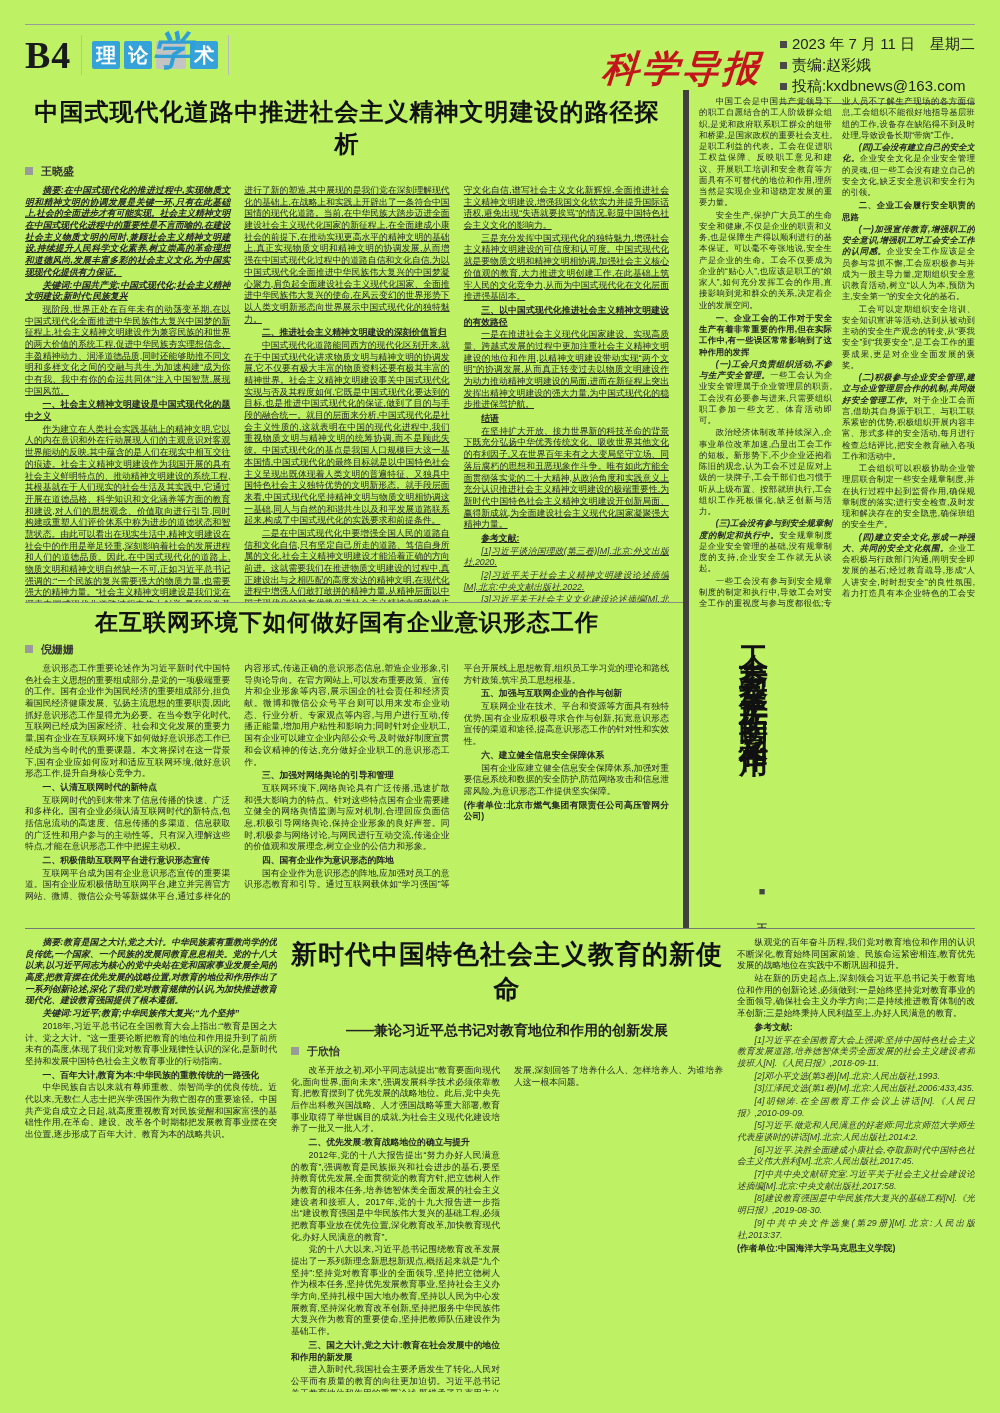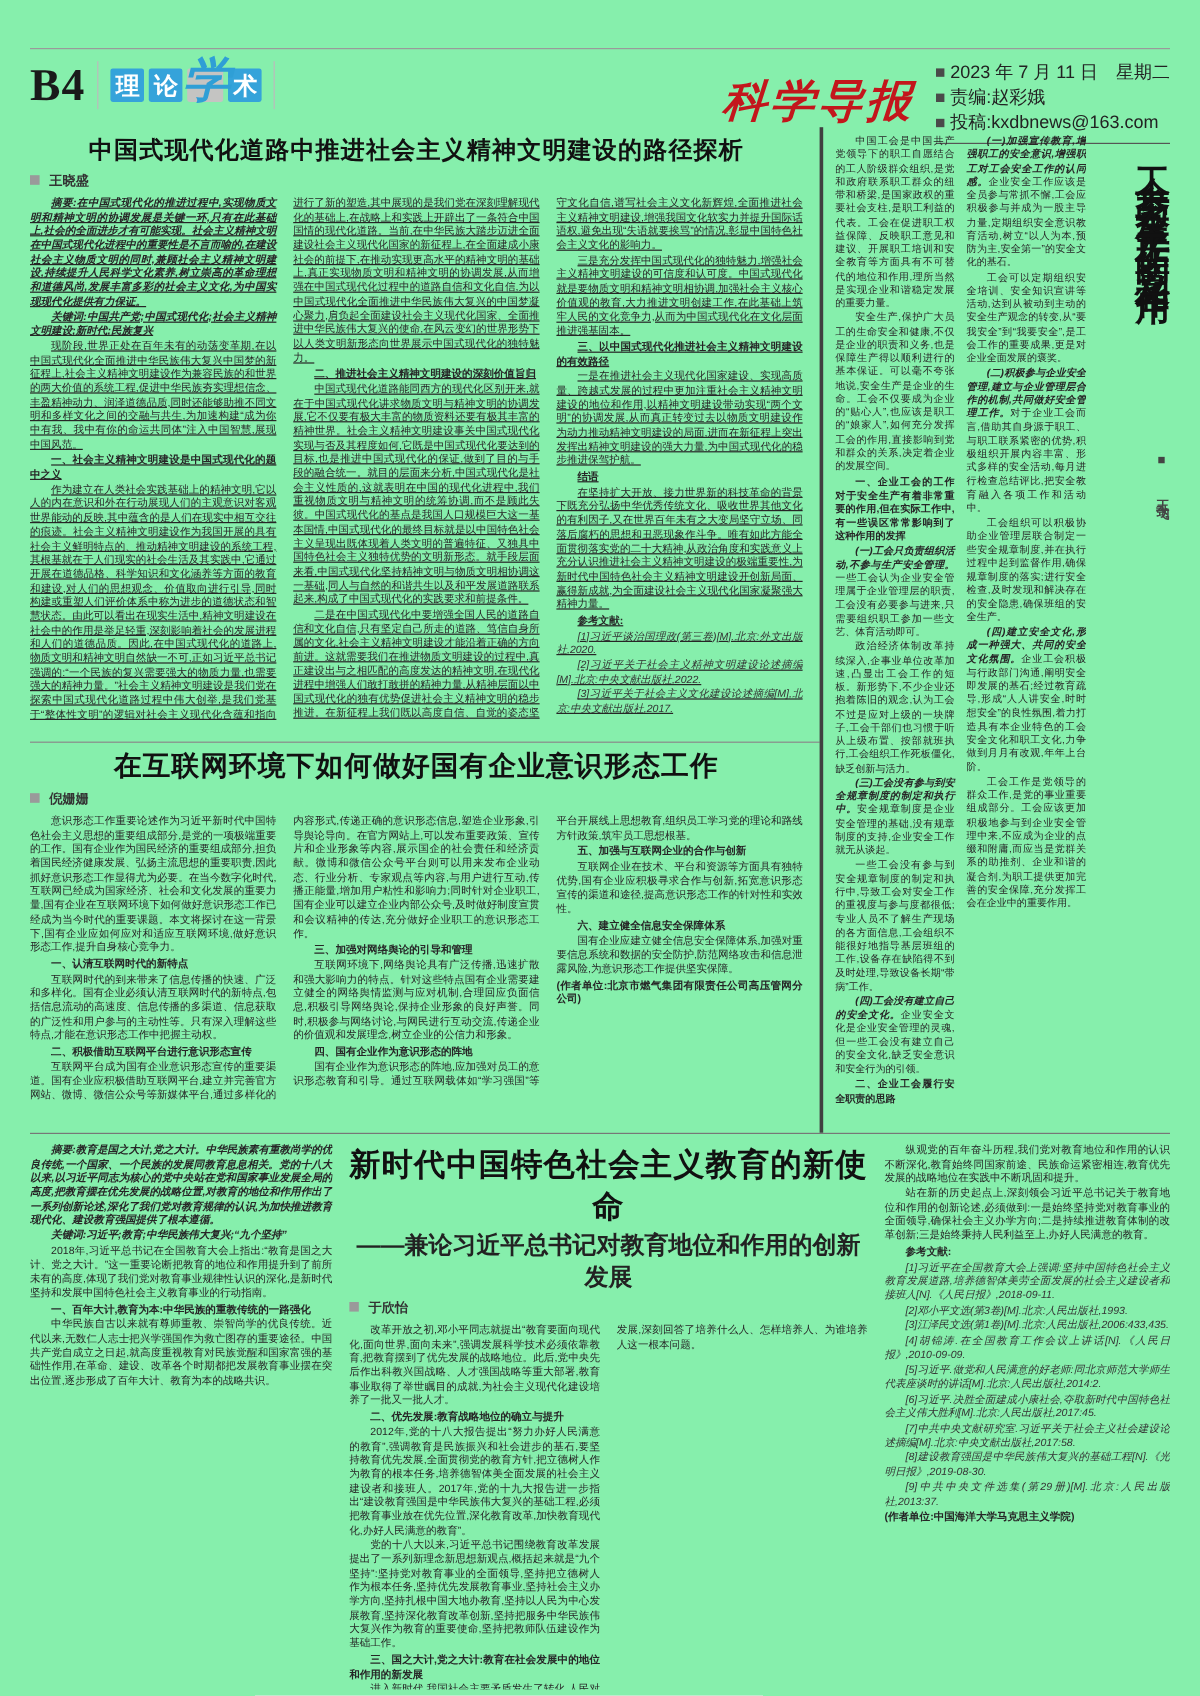--- a/index.html
+++ b/index.html
@@ -1,19 +1,19 @@
 <!DOCTYPE html>
 <html><head>
 <meta charset="utf-8">
 <style>
   * { margin:0; padding:0; box-sizing:border-box; }
   html,body { background:#e8e8e4; }
   body { font-family:"Liberation Sans","DejaVu Sans",sans-serif; }
-  .page { position:relative; width:1000px; height:1413px; margin:0 auto; background:#86efac;
-          padding:40px 25px 10px 25px; overflow:hidden; color:#262626; }
+  .page { position:relative; width:1000px; height:1413px; margin:0 auto; background:#bef264;
+          padding:24px 25px 10px 25px; overflow:hidden; color:#262626; }
   
   .hdr { display:flex; justify-content:space-between; align-items:flex-start;
          border-top:1px solid #9a9a9a; padding-top:8px; height:62px; }
   .hdr-left { display:flex; align-items:center; gap:10px; }
   .edition { font-family:"Liberation Serif","DejaVu Serif",serif; font-size:38px; font-weight:bold; color:#1a1a1a; letter-spacing:1px; }
   .vsep { width:1px; height:40px; background:#bbb; }
   .logo { display:flex; align-items:center; gap:4px; }
   .logo-box { width:28px; height:28px; background:#35a3da; color:#fff; font-weight:bold; font-size:20px;
               display:flex; align-items:center; justify-content:center; border-radius:2px; }
   .logo-xue { width:30px; height:28px; background:#c4c4c2; position:relative; border-radius:2px; }
@@ -22,55 +22,55 @@
   .hdr-right { display:flex; align-items:center; gap:18px; }
   .masthead { font-family:"Liberation Serif","DejaVu Serif",serif; font-style:italic; font-weight:bold;
               font-size:37px; color:#c3161c; letter-spacing:3px; transform:skewX(-4deg); }
   .pubinfo { border-bottom:1.5px solid #555; padding-bottom:5px; min-width:190px; }
   .pubinfo .row { font-size:15px; color:#222; margin:2px 0; display:flex; align-items:center; }
   .sq { display:inline-block; width:7px; height:7px; background:#4a4a4a; margin-right:5px; flex:none; }
   
   .main { display:grid; grid-template-columns:1fr 292px; grid-template-rows:512px 326px 1fr; margin-top:4px; }
   .a1 { grid-column:1; grid-row:1; padding:6px 14px 0 0; overflow:hidden; }
   .a3 { grid-column:1; grid-row:2; padding:4px 14px 0 0; border-top:1px solid #8a8a8a; overflow:hidden; }
-  .a2 { grid-column:2; grid-row:1 / 3; border-left:3px solid #404040; padding:6px 0 4px 10px;
-        display:flex; overflow:hidden; }
+  .a2 { grid-column:2; grid-row:1 / 3; border-left:6px solid #404040; padding:6px 0 4px 10px;
+        display:flex; overflow:hidden;flex-direction:column; }
   .a4 { grid-column:1 / 3; grid-row:3; border-top:1px solid #777; padding-top:8px; overflow:hidden; }
   
   .headline { text-align:center; font-weight:bold; color:#111; letter-spacing:1px; }
   .byline { text-align:left; font-size:11px; font-weight:bold; color:#333; margin:4px 0 6px; }
   .byline .sq { width:8px; height:8px; background:#9a9a9a; }
   .flow p { font-size:8.8px; line-height:1.33; text-align:justify; margin-bottom:1px; }
   .t-p { text-indent:2em; }
   .t-abs { font-weight:bold; font-style:italic; text-indent:2em; }
   .t-h { font-weight:bold; text-indent:2em; margin-top:2px; }
   .t-lead { text-indent:2em; }
   .t-lead b { font-style:italic; }
   .t-ref { text-indent:2em; font-style:italic; color:#333; }
   .t-attr { text-align:right; font-weight:bold; margin-top:2px; }
   
-  .a1 .headline { font-size:20px; }
+  .a1 .headline { font-size:24px; }
   .a1-cols { height:438px; column-count:3; column-gap:14px; column-fill:auto; overflow:hidden;text-decoration:underline; }
   
   .a2-text { flex:1; height:100%; column-count:2; column-gap:10px; column-fill:auto; overflow:hidden; }
   .a2-text p { font-size:8.4px; line-height:1.34; }
   .vtitle { width:64px; flex:none; writing-mode:vertical-rl; text-orientation:upright;
             display:flex; padding-top:4px; margin-left:6px; }
   .vt-main { font-size:29px; font-weight:bold; color:#111; letter-spacing:7px; line-height:1.05; }
   .vt-by { font-size:11px; font-weight:bold; color:#444; margin-top:150px; margin-left:2px; letter-spacing:3px; }
   
   .a3 .headline { font-size:23px; }
   .a3-cols { height:248px; column-count:3; column-gap:14px; column-fill:auto; overflow:hidden; }
   
   .a4-wrap { display:flex; gap:14px; height:455px; }
   .a4-col1 { width:252px; flex:none; overflow:hidden; }
   .a4-mid { flex:1; overflow:hidden; }
   .a4-col4 { width:238px; flex:none; overflow:hidden; }
   .a4 .headline { font-size:26px; }
-  .a4-sub { text-align:center; font-size:20px; font-weight:bold; color:#222; margin-top:1px; }
+  .a4-sub { text-align:center; font-size:14px; font-weight:bold; color:#222; margin-top:15px; }
   .a4-mid-cols { column-count:2; column-gap:14px; column-fill:auto; height:368px; overflow:hidden; margin-top:4px; }
 </style>
 </head>
 <body>
 
 <div class="page">
 
   <div class="hdr">
     <div class="hdr-left">
       <div class="edition">B4</div>

